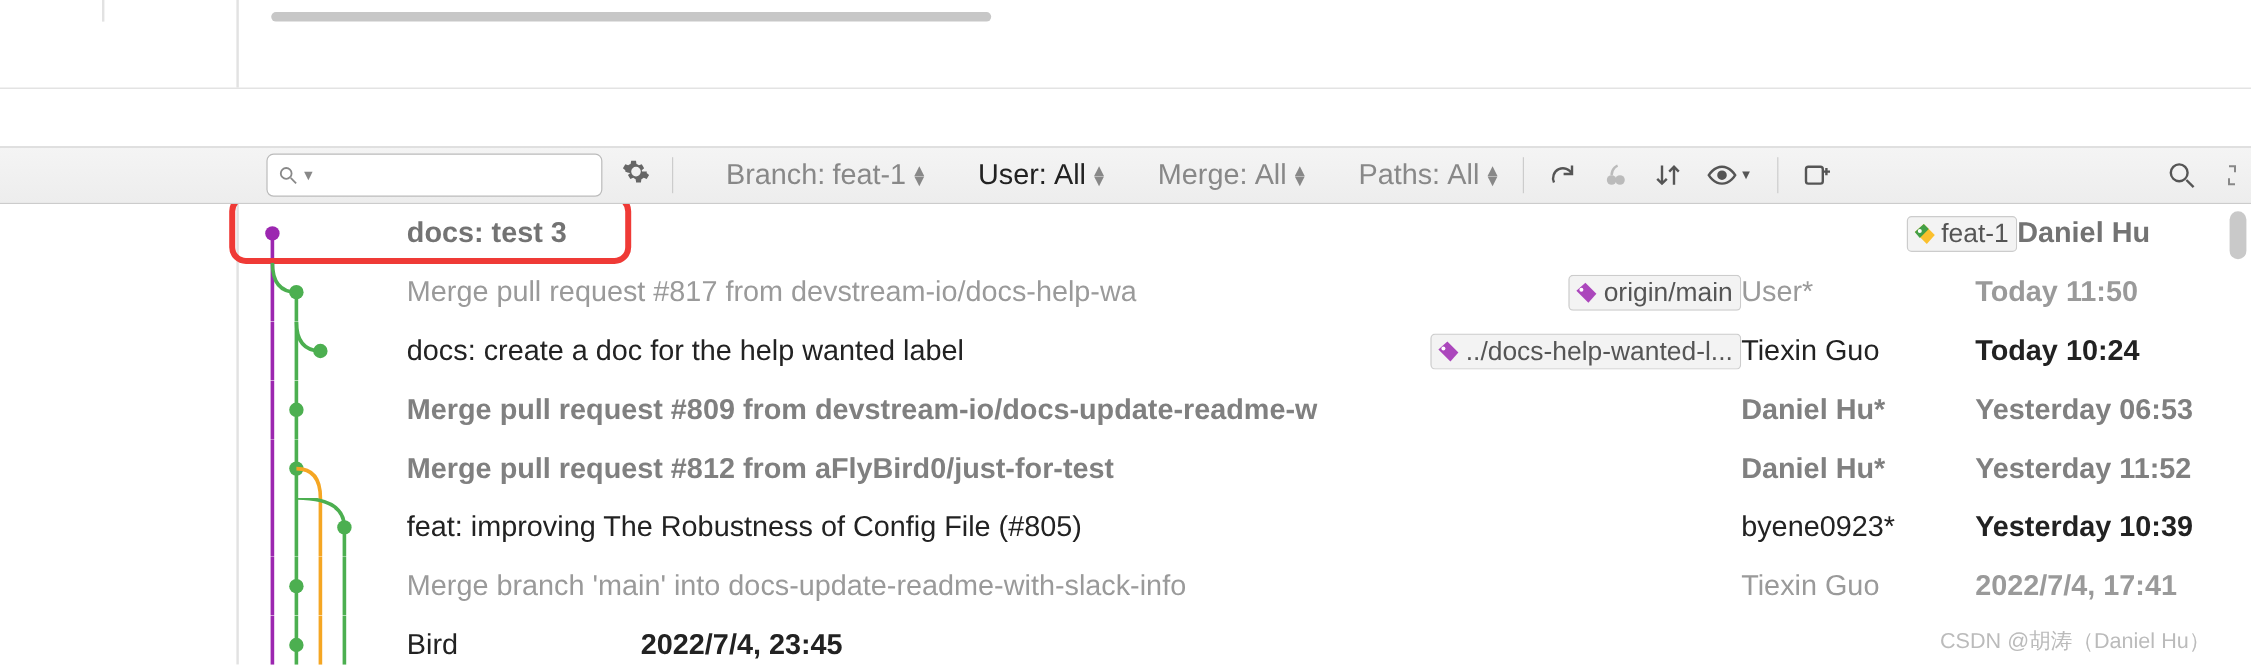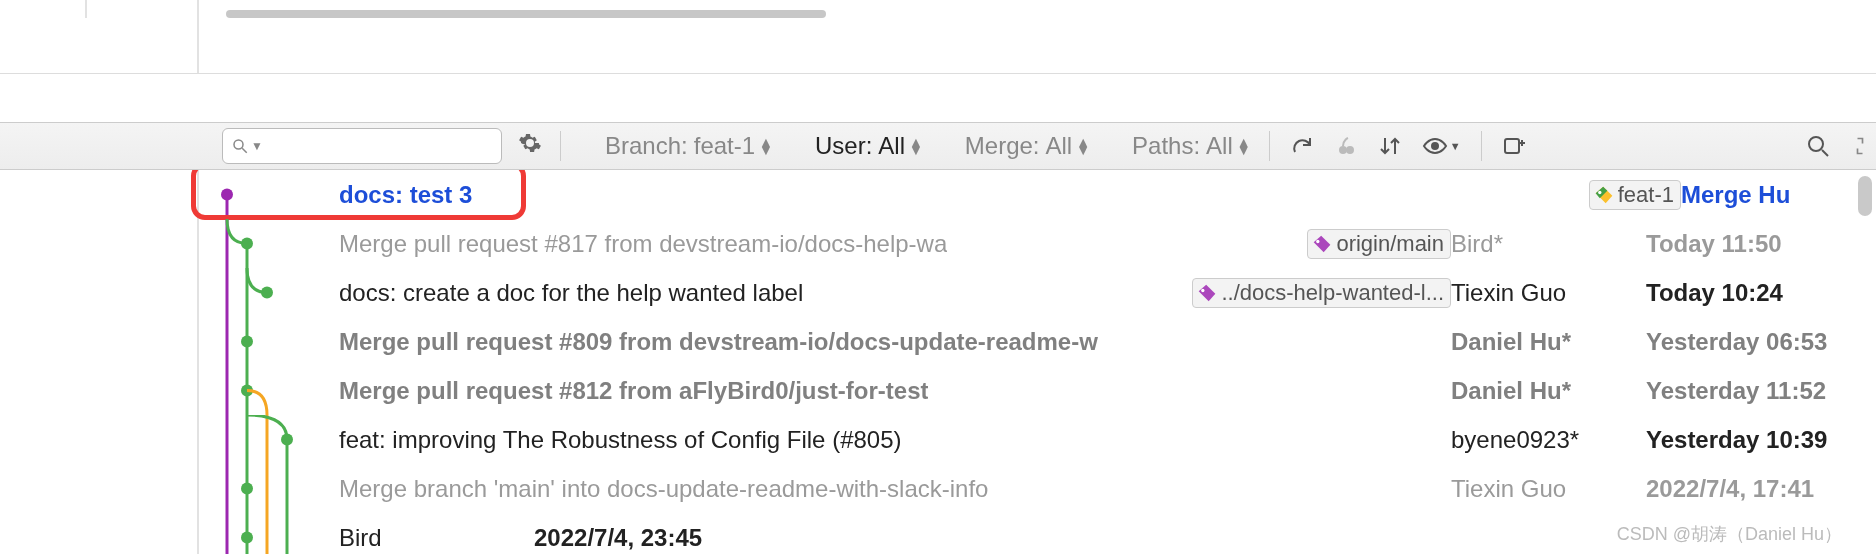--- a/index.html
+++ b/index.html
@@ -53,21 +53,21 @@
   }
   .log-area .vsplit { position: absolute; left: 197px; top: 0; bottom: 0; width: 2px; background: #e2e2e2; }
   .rows { position: absolute; left: 199px; right: 0; top: 0; bottom: 0; }
   .row { height: 49px; display: flex; align-items: center; }
   .row .graph { width: 140px; height: 49px; flex: none; position: relative; }
   .row .msg  { flex: 1; display: flex; align-items: center; gap: 6px; overflow: hidden; white-space: nowrap; }
   .row .msg .txt { overflow: hidden; text-overflow: ellipsis; }
   .row .author { width: 195px; flex: none; white-space: nowrap; }
   .row .date   { width: 230px; flex: none; white-space: nowrap; font-weight: bold; }
   .row.merge .txt, .row.merge .author, .row.merge .date { color: #9a9a9a; }
-  .row.bold .txt, .row.bold .author, .row.bold .date { font-weight: 700; color: #1d4ed8; }
+  .row.bold .txt, .row.bold .author, .row.bold .date { font-weight: 700; color: #737373; }
   .row.boldgray .txt, .row.boldgray .author, .row.boldgray .date { font-weight: 700; color: #808080; }
 
   .tag {
     display: inline-flex; align-items: center;
     border: 1px solid #ccc; border-radius: 4px;
     background: #f3f3f3; padding: 1px 6px 1px 4px;
     font-size: 22px; color: #555; gap: 4px;
     white-space: nowrap;
   }
   .tag svg { flex: none; }
@@ -201,21 +201,21 @@
           <span class="txt" style="flex: 1 1 0%;">docs: test 3</span>
           <span class="tag">
             <svg width="20" height="20" viewBox="0 0 24 24">
               <path d="M2 10l9-8 11 11-8 9L2 10z" fill="#fbc02d"></path>
               <path d="M2 10l9-8 5 5-9 9z" fill="#43a047"></path>
               <circle cx="7" cy="9" r="2" fill="#fff"></circle>
             </svg>
             <span>feat-1</span>
           </span>
         </div>
-        <div class="author">Merge Hu</div>
+        <div class="author">Daniel Hu</div>
       </div>
       <div class="row merge">
         <div class="graph">
           <svg width="140" height="49" style="position:absolute;left:0;top:0">
             <line x1="28" y1="0" x2="28" y2="49" stroke="#9c27b0" stroke-width="3"></line>
             <path d="M28 0 Q28 24.5 48 24.5" stroke="#4caf50" stroke-width="3" fill="none"></path>
             <line x1="48" y1="24.5" x2="48" y2="49" stroke="#4caf50" stroke-width="3"></line>
             <circle cx="48" cy="24.5" r="6" fill="#4caf50"></circle>
           </svg>
         </div>
@@ -223,21 +223,21 @@
           <span class="txt" style="flex: 0 1 auto;">Merge pull request #817 from devstream-io/docs-help-wa</span>
           <span style="flex: 1 1 0%;"></span>
           <span class="tag">
             <svg width="20" height="20" viewBox="0 0 24 24">
               <path d="M2 10l9-8 11 11-8 9L2 10z" fill="#ab47bc"></path>
               <circle cx="7" cy="9" r="2" fill="#fff"></circle>
             </svg>
             <span>origin/main</span>
           </span>
         </div>
-        <div class="author">Bird*</div>
+        <div class="author">User*</div>
         <div class="date">Today 11:50</div>
       </div>
       <div class="row normal">
         <div class="graph">
           <svg width="140" height="49" style="position:absolute;left:0;top:0">
             <line x1="28" y1="0" x2="28" y2="49" stroke="#9c27b0" stroke-width="3"></line>
             <line x1="48" y1="0" x2="48" y2="49" stroke="#4caf50" stroke-width="3"></line>
             <path d="M48 0 Q48 24.5 68 24.5" stroke="#4caf50" stroke-width="3" fill="none"></path>
             <circle cx="68" cy="24.5" r="6" fill="#4caf50"></circle>
           </svg>

